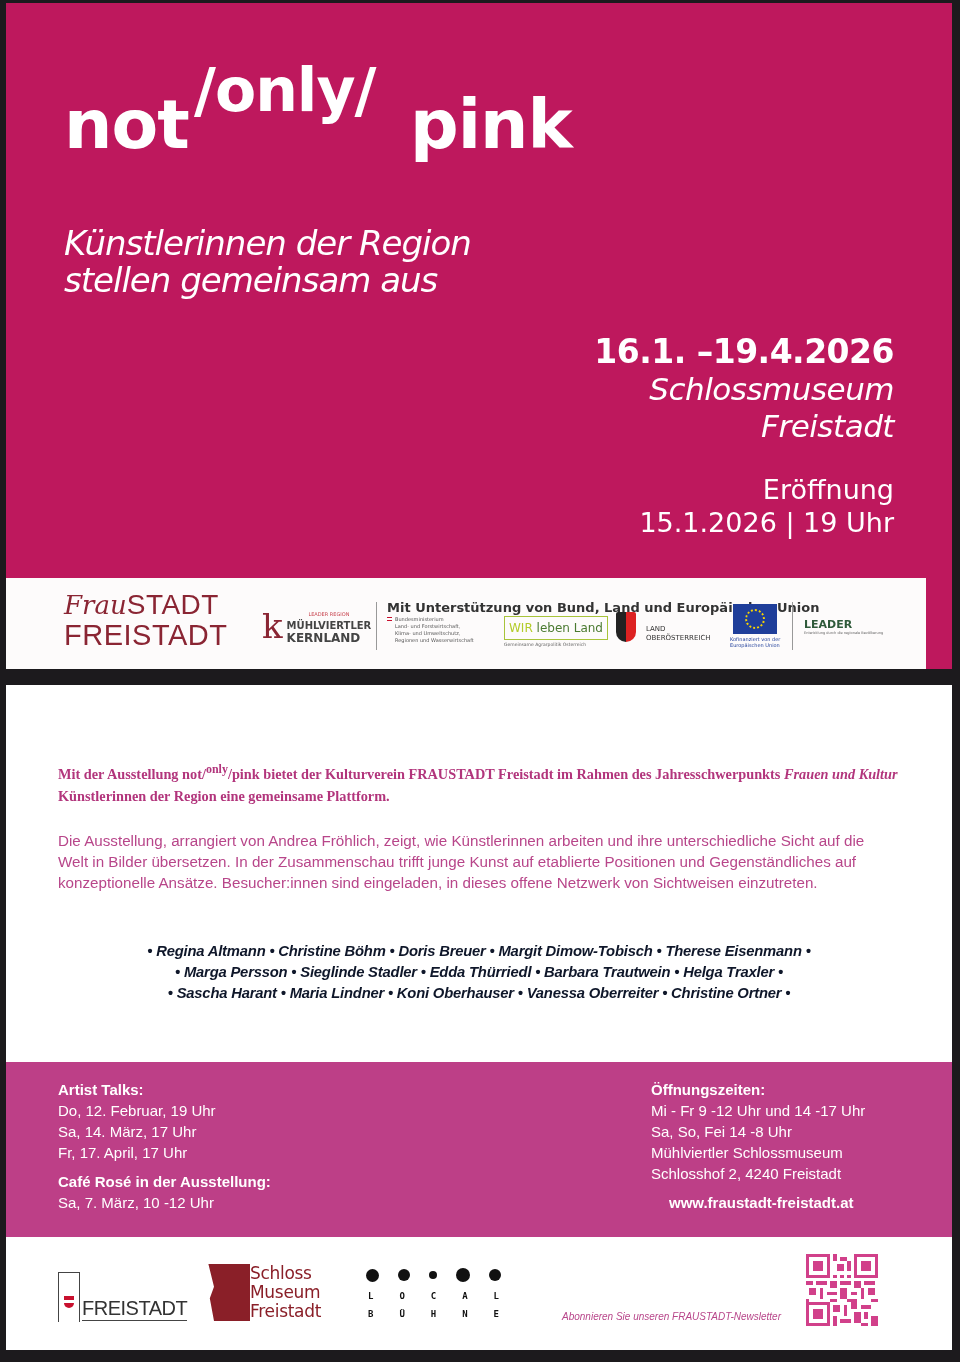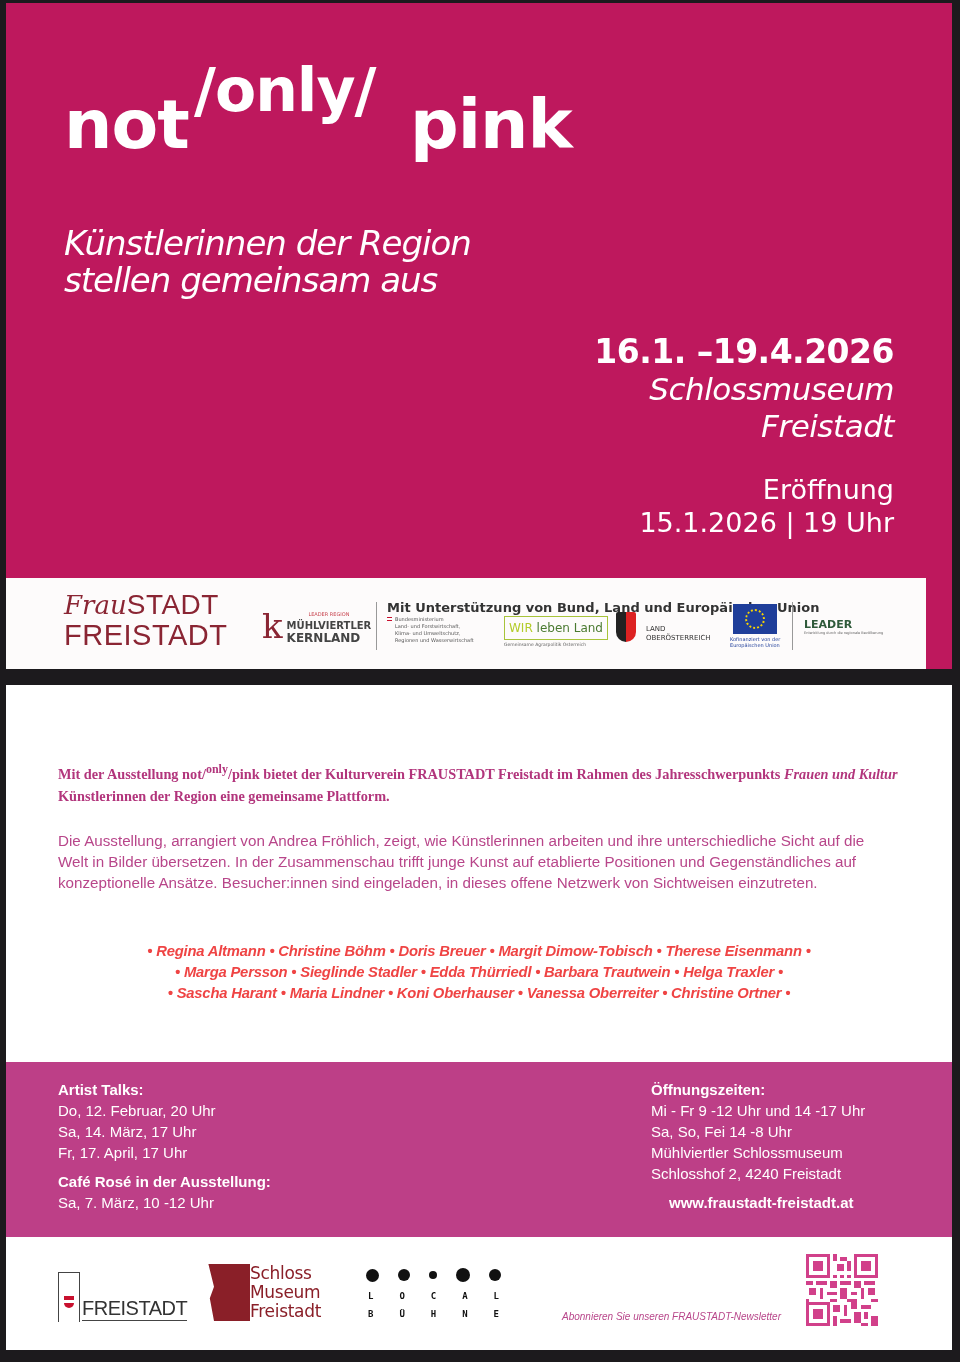--- a/index.html
+++ b/index.html
@@ -47,21 +47,21 @@
   .leader { position: absolute; left: 798px; top: 40px; }
   .leader .l { font-size: 11px; font-weight: bold; color: #2f5a3a; display: block; }
   .leader .s { font-size: 3.5px; color: #666; display: block; }
 
   
   .back { position: absolute; left: 6px; top: 685px; width: 946px; height: 665px; background: #fff; overflow: hidden; }
   .intro { position: absolute; left: 52px; top: 78px; width: 840px; color: #b2357c; font-weight: bold; font-size: 14.3px; line-height: 22px; font-family: Liberation Serif, serif; }
   .intro sup { font-size: 12px; vertical-align: 6px; line-height: 0; }
   .intro i { font-style: italic; }
   .desc { position: absolute; left: 52px; top: 145px; width: 840px; color: #b8468a; font-size: 15.2px; line-height: 21px; font-family: "Liberation Sans", sans-serif; }
-  .artists { position: absolute; left: 40px; top: 256px; width: 866px; text-align: center; color: #ef4444; font-style: italic; font-weight: bold; font-size: 14.8px; line-height: 21px; font-family: "Liberation Sans", sans-serif; letter-spacing: -0.2px; }
+  .artists { position: absolute; left: 40px; top: 256px; width: 866px; text-align: center; color: #0f172a; font-style: italic; font-weight: bold; font-size: 14.8px; line-height: 21px; font-family: "Liberation Sans", sans-serif; letter-spacing: -0.2px; }
 
   .pink-band { position: absolute; left: 0; top: 377px; width: 946px; height: 175px; background: #bd3f87; color: #fff; font-family: "Liberation Sans", sans-serif; }
   .col-left { position: absolute; left: 52px; top: 17px; font-size: 15px; line-height: 21px; }
   .col-left h3, .col-right h3 { font-size: 15px; font-weight: bold; }
   .col-left .gap { margin-top: 8px; }
   .col-right { position: absolute; left: 645px; top: 17px; font-size: 15px; line-height: 21px; }
   .url { position: absolute; left: 663px; top: 132px; font-size: 15px; font-weight: bold; }
 
   .footer { position: absolute; left: 0; top: 552px; width: 946px; height: 113px; background: #fff; }
   .fr-logo { position: absolute; left: 52px; top: 35px; width: 115px; height: 52px; }
@@ -162,21 +162,21 @@
 
   <div class="artists">
     <div>• Regina Altmann • Christine Böhm • Doris Breuer • Margit Dimow-Tobisch • Therese Eisenmann •</div>
     <div>• Marga Persson • Sieglinde Stadler • Edda Thürriedl • Barbara Trautwein • Helga Traxler •</div>
     <div>• Sascha Harant • Maria Lindner • Koni Oberhauser • Vanessa Oberreiter • Christine Ortner •</div>
   </div>
 
   <div class="pink-band">
     <div class="col-left">
       <h3>Artist Talks:</h3>
-      <div>Do, 12. Februar, 20 Uhr</div>
+      <div>Do, 12. Februar, 19 Uhr</div>
       <div>Sa, 14. März, 17 Uhr</div>
       <div>Fr, 17. April, 17 Uhr</div>
       <h3 class="gap">Café Rosé in der Ausstellung:</h3>
       <div>Sa, 7. März, 10 -12 Uhr</div>
     </div>
     <div class="col-right">
       <h3>Öffnungszeiten:</h3>
       <div>Mi - Fr 9 -12 Uhr und 14 -17 Uhr</div>
       <div>Sa, So, Fei 14 -8 Uhr</div>
       <div>Mühlviertler Schlossmuseum</div>

